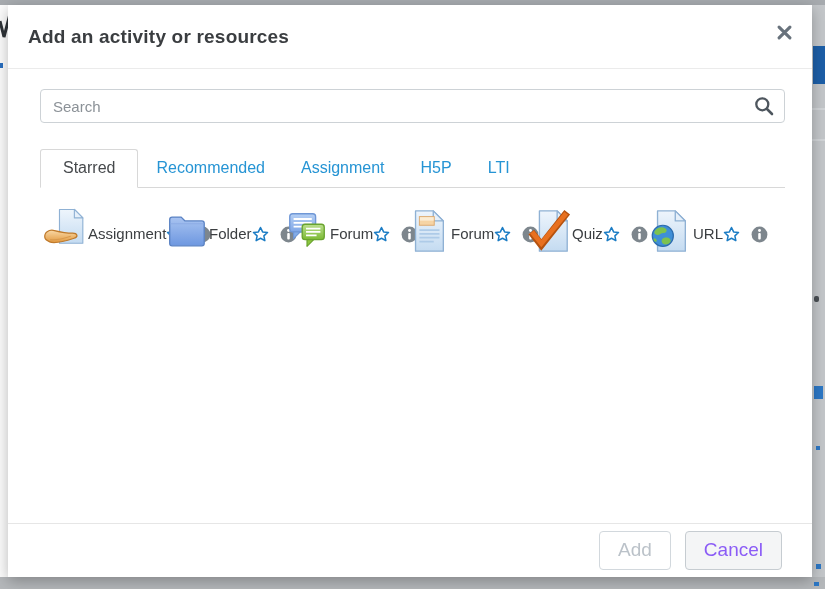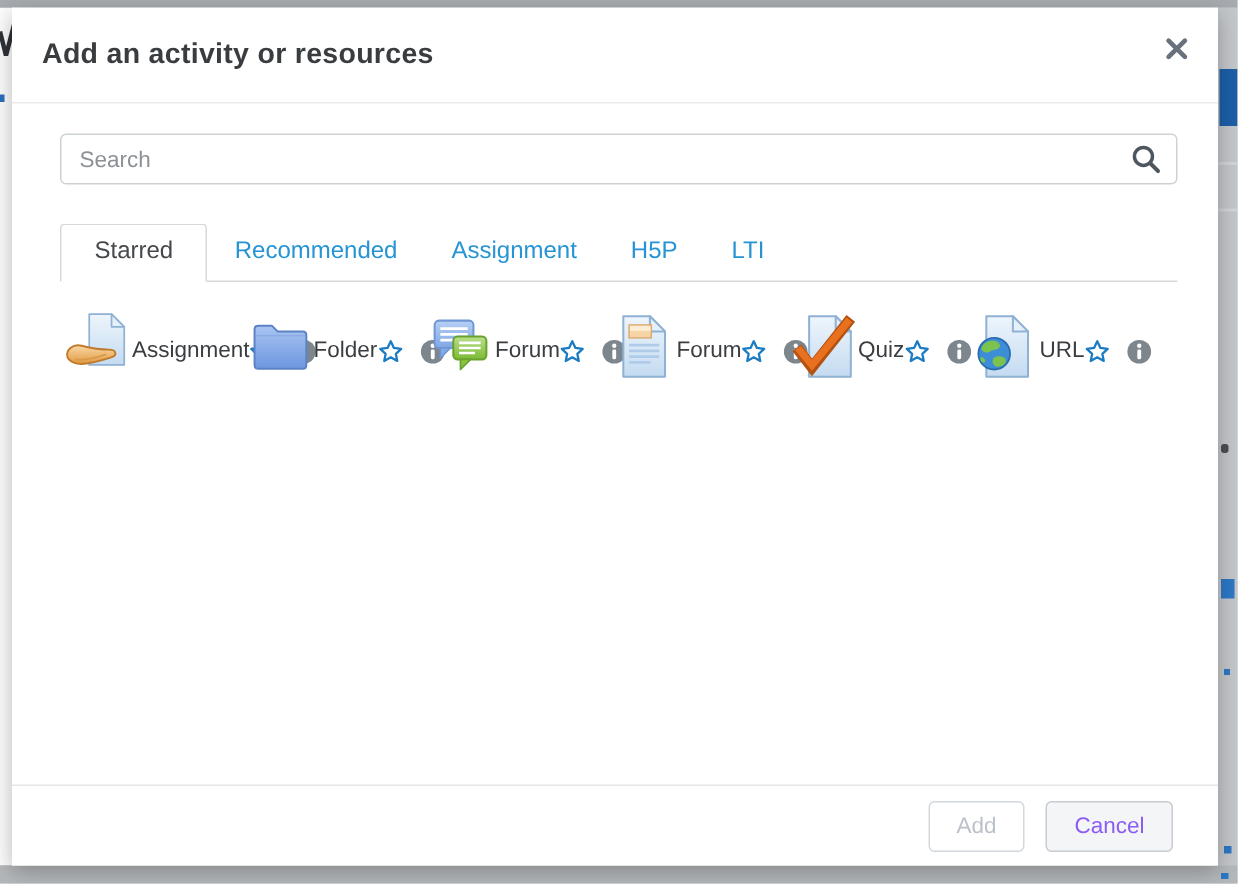--- a/index.html
+++ b/index.html
@@ -77,21 +77,21 @@
   .star-btn{color:var(--star-blue,#1b7cc4);}
   .info-btn{color:var(--info-gray,#7d868d);}
 
   
   .modal-footer{
     flex:none;border-top:1px solid #e6e6e6;background:#fff;
     display:flex;justify-content:flex-end;align-items:center;
     gap:14px;padding:12px 30px;height:54px;box-sizing:border-box;
   }
   .btn{
-    font-family:inherit;font-size:15px;padding:7px 18px;border-radius:4px;
+    font-family:inherit;font-size:19px;padding:7px 18px;border-radius:4px;
     cursor:pointer;line-height:1.2;
   }
   .btn-add{background:#fff;border:1px solid #d2d8dd;color:#bbc2c9;}
   .btn-add:disabled{background:#fff;border:1px solid #d2d8dd;color:#bbc2c9;cursor:default;}
   .btn-cancel{background:#f4f5f6;border:1px solid #c6ccd1;color:#8b5cf6;}
 
   svg{overflow:visible;}
 </style>
 </head>
 <body>

